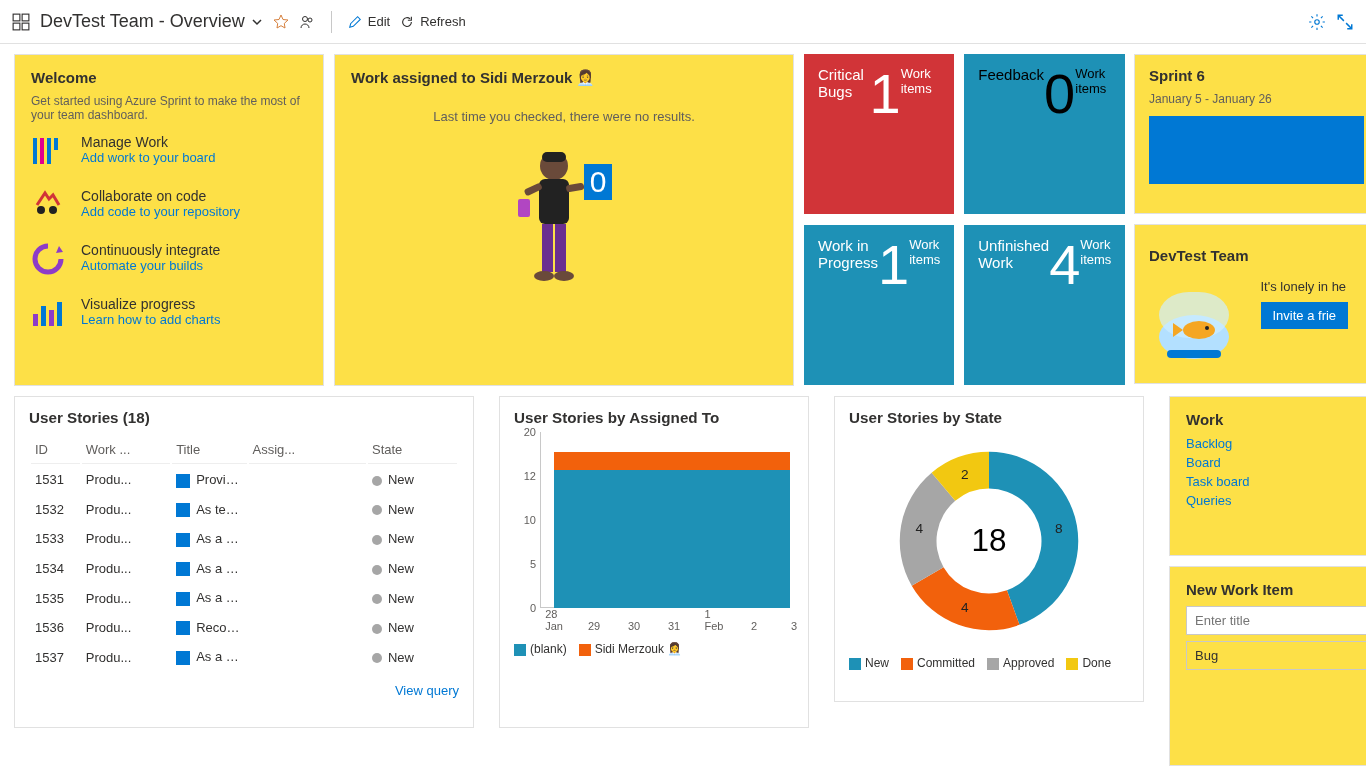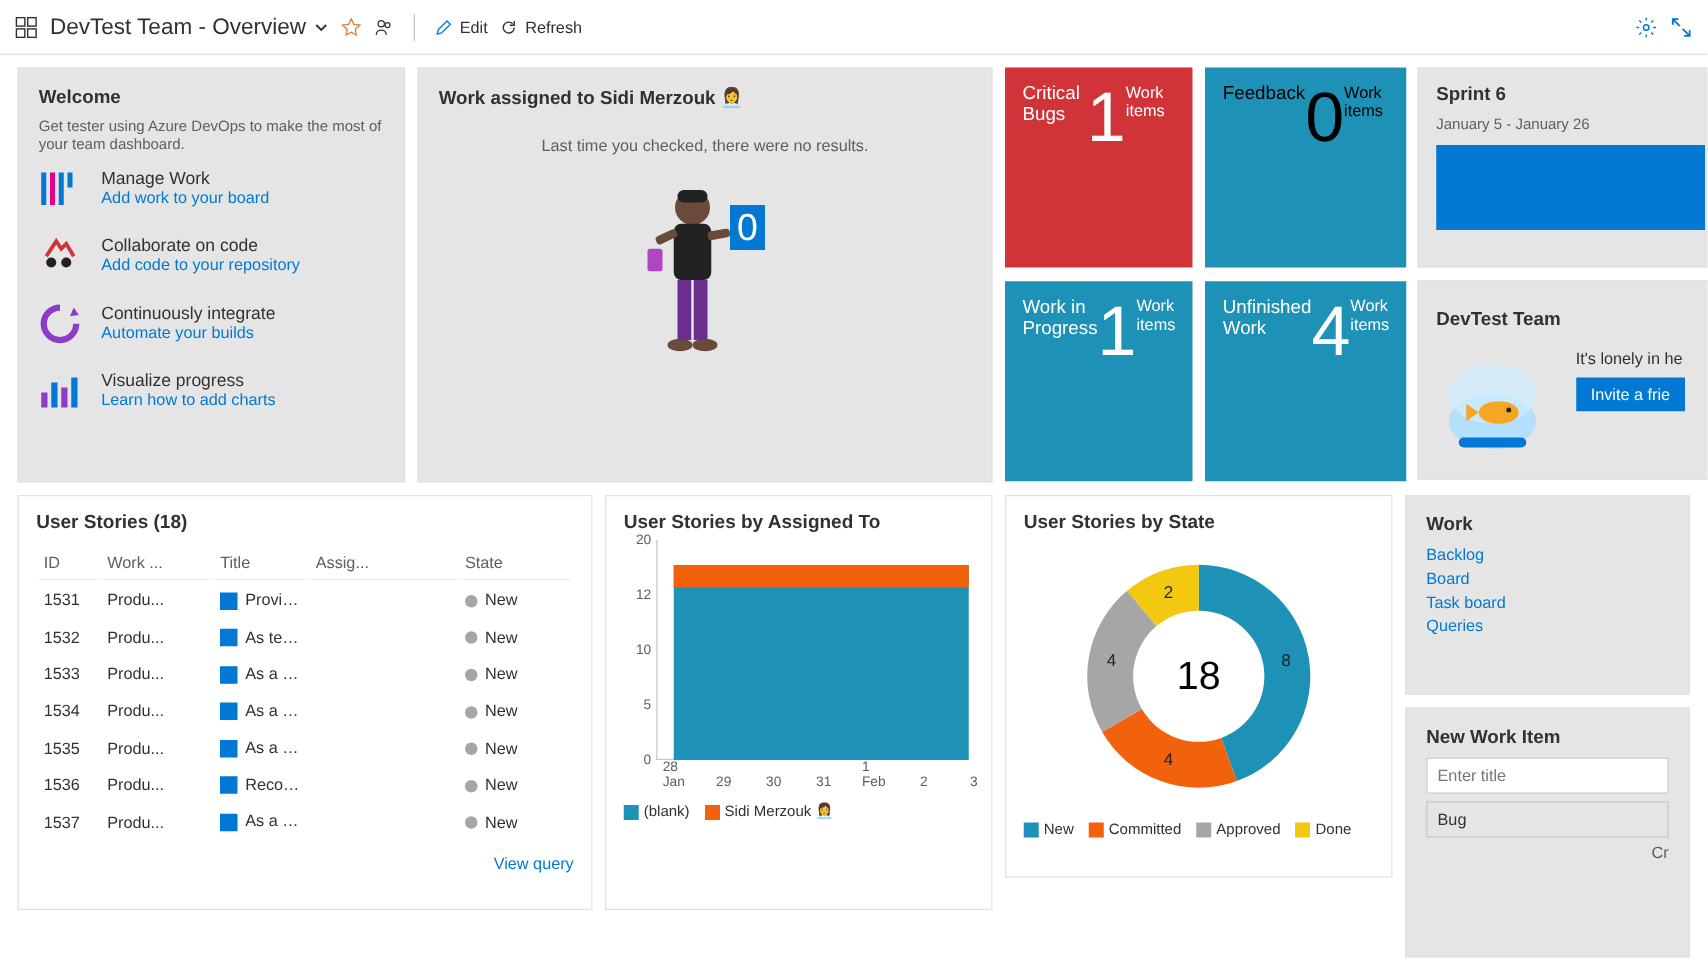--- a/index.html
+++ b/index.html
@@ -4,21 +4,21 @@
 <style>
 * { box-sizing: border-box; margin: 0; padding: 0; }
 body { font-family: "Segoe UI", Arial, sans-serif; font-size: 13px; color: #323130; background: #fff; width: 1366px; height: 768px; overflow: hidden; }
 .toolbar { height: 44px; border-bottom: 1px solid #e1e1e1; display: flex; align-items: center; padding: 0 12px; gap: 10px; }
 .toolbar .title { font-size: 18px; font-weight: 400; display: flex; align-items: center; gap: 6px; }
 .toolbar .icon-btn { display: flex; align-items: center; gap: 6px; cursor: pointer; color: #323130; }
 .toolbar .sep { width: 1px; height: 22px; background: #c8c8c8; margin: 0 6px; }
 .toolbar .spacer { flex: 1; }
 .link { color: #0078d4; cursor: pointer; }
 .dash { display: grid; grid-template-columns: 310px 460px 320px 245px; gap: 10px; padding: 10px 14px; }
-.tile { border: 1px solid #e1e1e1; background: #e5e5e5; padding: 14px 16px; }
+.tile { border: 1px solid #e1e1e1; background: #fde047; padding: 14px 16px; }
 .tile h3 { font-size: 15px; font-weight: 600; margin-bottom: 8px; }
 .welcome p { font-size: 12px; color: #605e5c; margin-bottom: 12px; }
 .welcome .row { display: flex; gap: 14px; margin-bottom: 18px; align-items: flex-start; }
 .welcome .row .ico { width: 36px; height: 36px; flex-shrink: 0; }
 .welcome .row .txt .t { font-size: 14px; }
 .assigned { display: flex; flex-direction: column; align-items: center; }
 .assigned .msg { color: #605e5c; margin-top: 14px; text-align: right; }
 .assigned .person { margin-top: 20px; }
 .kpi-grid { display: grid; grid-template-columns: 1fr 1fr; gap: 10px; padding: 0; border: none; }
 .kpi { height: 160px; padding: 12px 14px; color: #fff; display: flex; flex-direction: row; justify-content: space-between; }
@@ -116,21 +116,21 @@
       <svg width="18" height="18" viewBox="0 0 16 16">
         <path d="M2 6V2h4M14 10v4h-4M2 2l5 5M14 14l-5-5" fill="none" stroke="#0078d4" stroke-width="1.3"></path>
       </svg>
     </span>
 </div>
 
 <div class="dash">
 
   <div class="tile welcome" style="height:332px;">
     <h3>Welcome</h3>
-    <p>Get tester using Azure DevOps to make the most of your team dashboard.</p>
+    <p>Get started using Azure Sprint to make the most of your team dashboard.</p>
     <div id="welcome-rows">
         <div class="row">
           <div class="ico">
             <svg width="34" height="34">
               <rect x="2" y="4" width="4" height="26" fill="#0078d4"></rect>
               <rect x="9" y="4" width="4" height="26" fill="#e3008c"></rect>
               <rect x="16" y="4" width="4" height="26" fill="#0078d4"></rect>
               <rect x="23" y="4" width="4" height="12" fill="#0078d4"></rect>
             </svg>
           </div>
@@ -246,21 +246,21 @@
         </div>
       </div>
       <div>
         <div style="font-size:13px;">It's lonely in he</div>
         <button class="invite-btn">Invite a frie</button>
       </div>
     </div>
   </div>
 </div>
 
-<div style="display:flex;gap:10px;padding:0 14px;">
+<div style="display:flex;gap:25px;padding:0 14px;">
 
   <div class="stories-tile" style="flex:0 0 460px;height:332px;">
     <h3>User Stories (18)</h3>
     <table class="stories-table">
       <thead>
           <tr id="stories-head">
             <th>ID</th>
             <th>Work ...</th>
             <th>Title</th>
             <th>Assig...</th>

